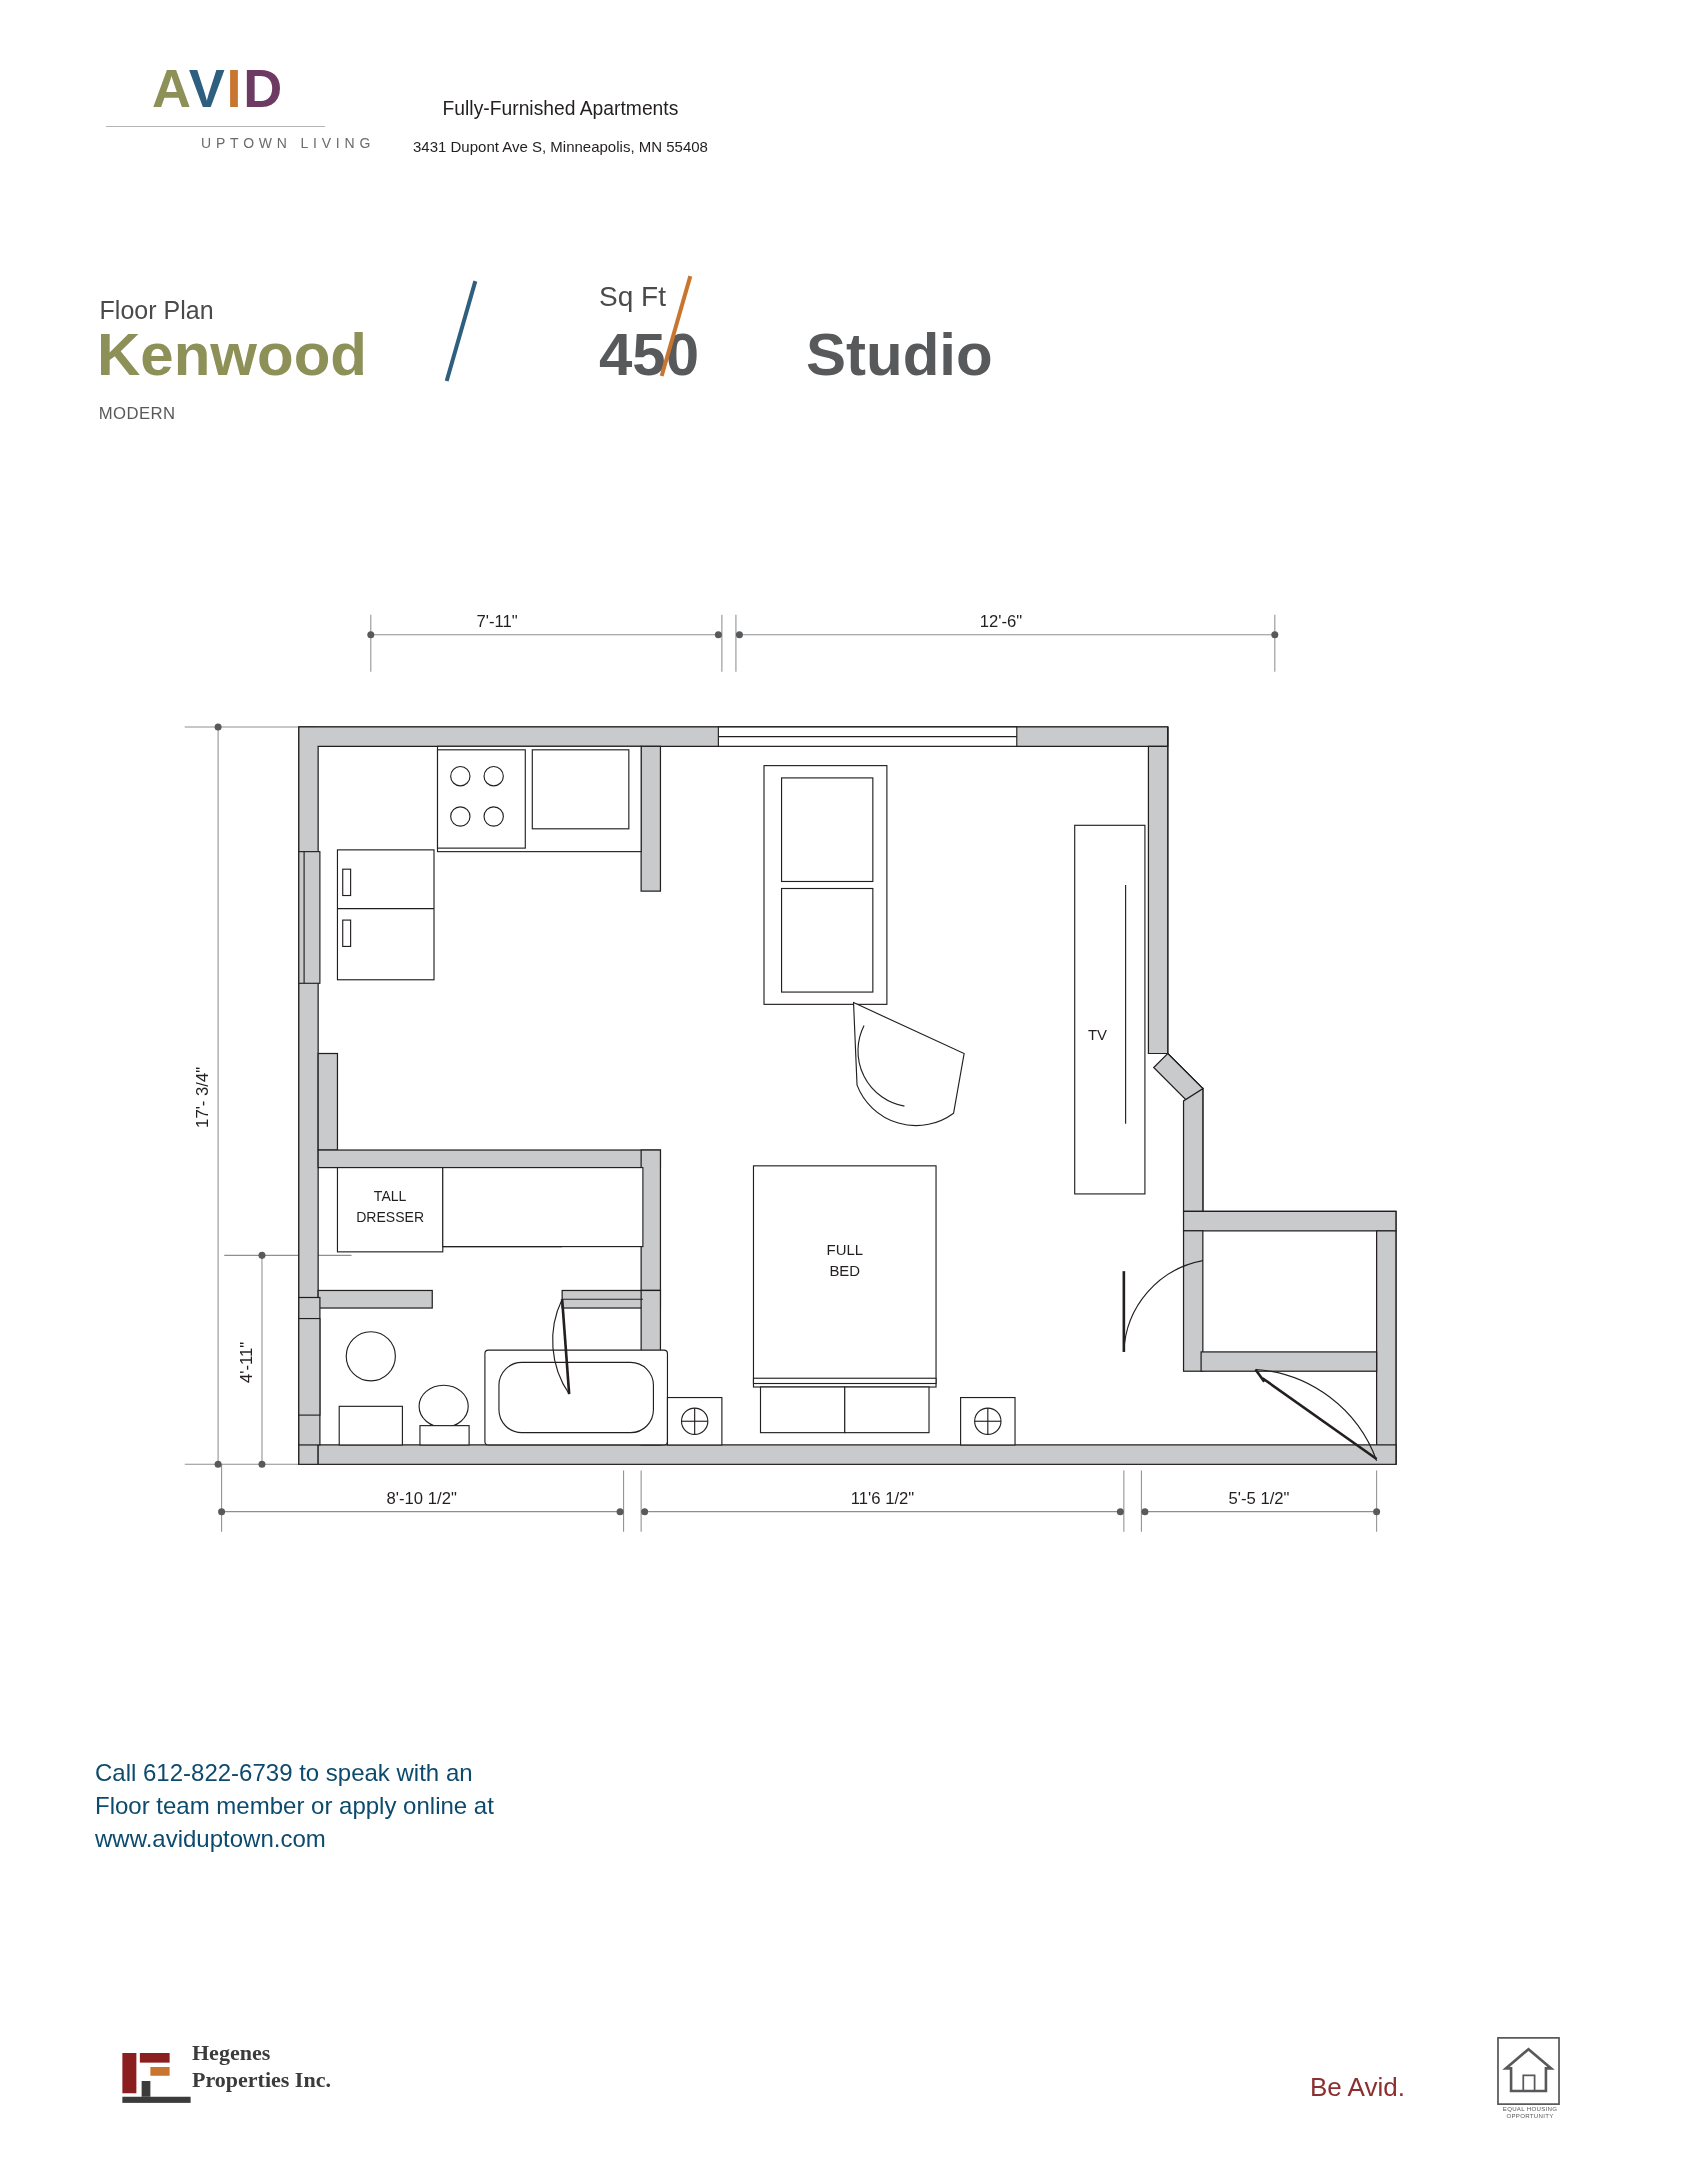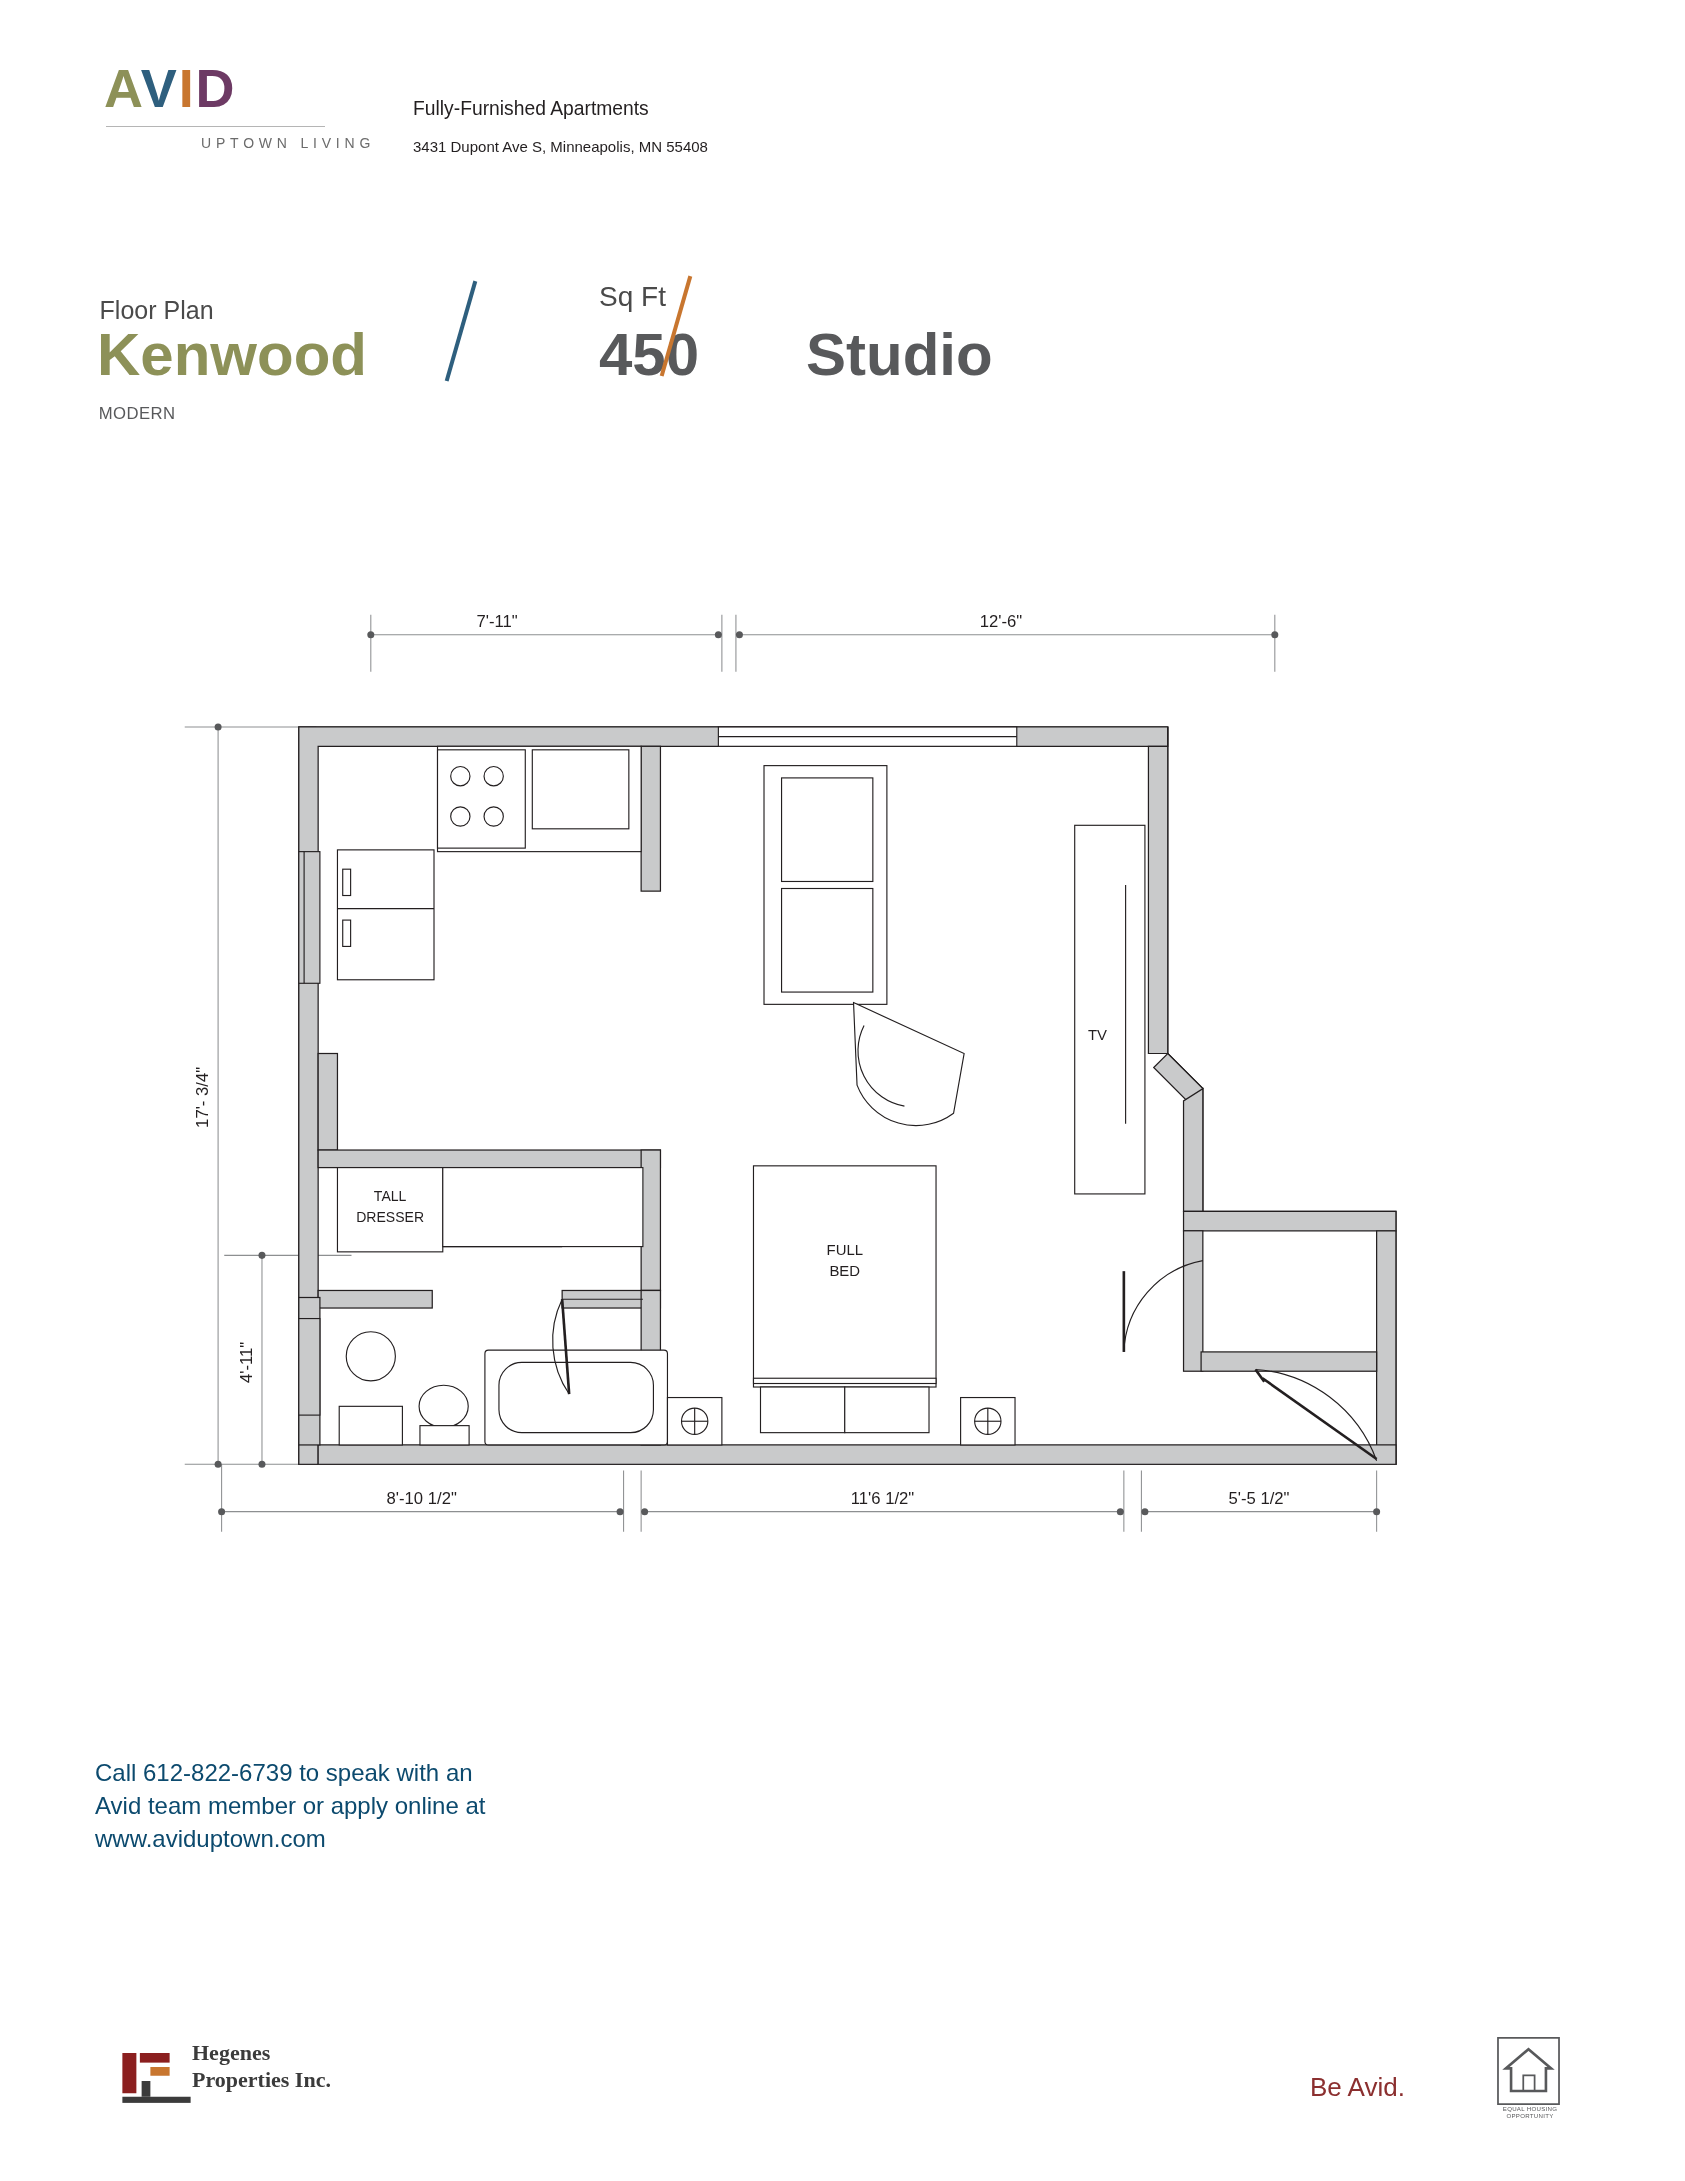--- a/index.html
+++ b/index.html
@@ -7,21 +7,21 @@
   body {
     width:1685px; height:2181px;
     background:#ffffff;
     font-family:"Liberation Sans", sans-serif;
     color:#231f20;
     position:relative;
     overflow:hidden;
   }
 
   
-  #header { position:absolute; left:0; top:0; width:1685px; height:211px; }
+  #header { position:absolute; left:0; top:0; width:1685px; height:211px;text-align:center; }
 
   #logo-block { position:absolute; left:104px; top:61px; width:228px; }
   #logo-word { font-size:54px; font-weight:700; letter-spacing:1.8px; line-height:1; }
   #logo-word .l-a { color:#8d9158; }
   #logo-word .l-v { color:#2e5f7e; }
   #logo-word .l-i { color:#c8762f; }
   #logo-word .l-d { color:#6d3a64; }
   #logo-rule { position:absolute; left:1.8px; top:65px; width:219px; height:0.9px; background:#b5b5b5; }
   #logo-sub { position:absolute; left:97px; top:74px; font-size:14px; letter-spacing:4.8px; color:#6b6b6b; white-space:nowrap; }
 
@@ -286,21 +286,21 @@
     <path d="M 1330 920 A 158 158 0 0 1 1468 1024"></path>
     <line x1="1330" y1="920" x2="1340" y2="934" stroke-width="3"></line>
     <line x1="1338" y1="930" x2="1468" y2="1022" stroke-width="3"></line>
   </g>
 
 </svg>
 </div>
 
 <div id="cta">
   <div>Call 612-822-6739 to speak with an</div>
-  <div>Avid team member or apply online at</div>
+  <div>Floor team member or apply online at</div>
   <div>www.aviduptown.com</div>
 </div>
 
 <div id="footer">
 
   <div id="hp-logo">
     <svg width="97" height="70" viewBox="0 0 110 80" xmlns="http://www.w3.org/2000/svg">
       <rect x="8" y="8" width="16" height="46" fill="#8b1f1f"></rect>
       <rect x="28" y="8" width="34" height="11" fill="#8b1f1f"></rect>
       <rect x="40" y="24" width="22" height="10" fill="#c8762f"></rect>

